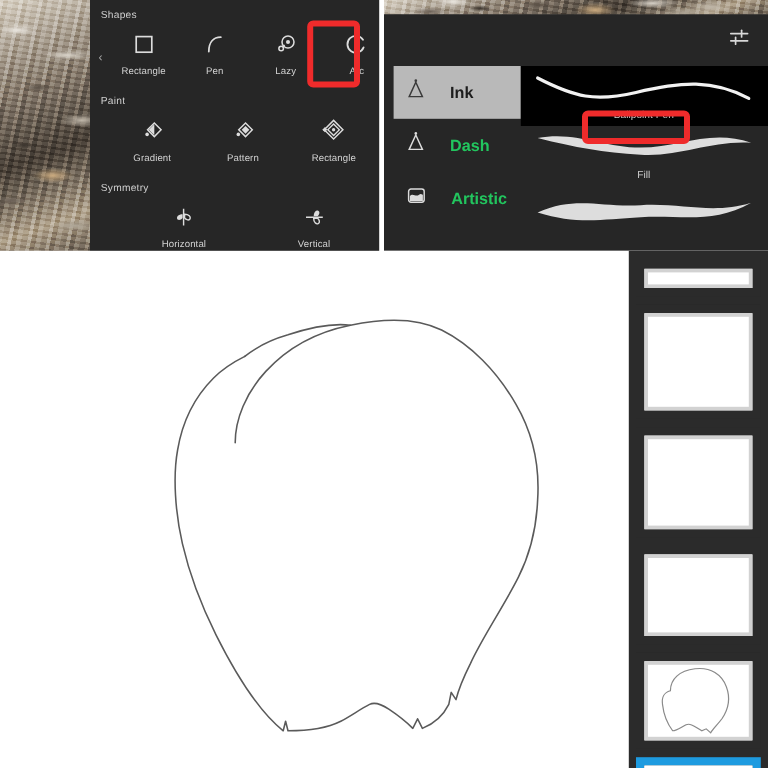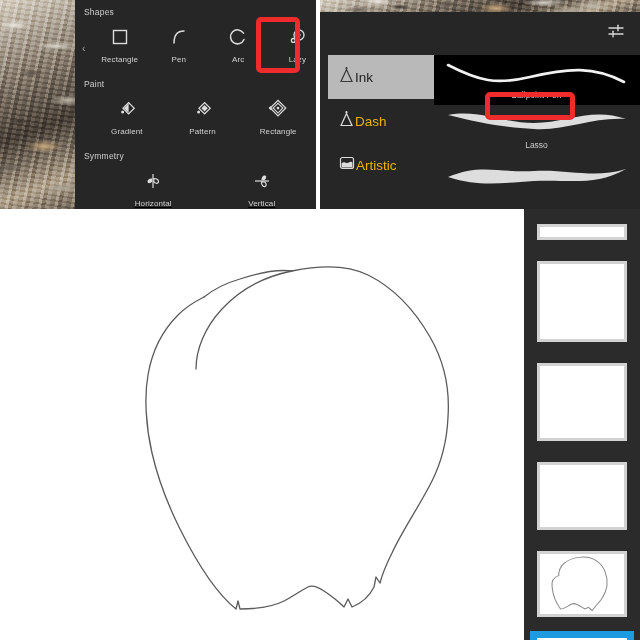--- a/index.html
+++ b/index.html
@@ -35,22 +35,22 @@
   .tool .tl{color:#d2d2d2;font-size:8px;margin-top:4px;letter-spacing:.1px;}
   .chev{position:absolute;left:7px;color:#aaa;font-size:10px;}
   #lazy-highlight{left:256px;top:17px;width:44px;height:56px;border:5px solid #ef2b2b;border-radius:5px;box-sizing:border-box;}
 
   
   #brush-panel{left:320px;top:0;width:320px;height:209px;background:#262626;overflow:hidden;}
   #brush-toptex{left:0;top:0;width:320px;height:12px;}
   #brush-header{left:0;top:12px;width:320px;height:43px;background:#262626;}
   #settings-icon{right:14px;top:23px;}
   #cat-col{left:8px;top:55px;width:106px;height:154px;}
-  .cat{height:44px;display:flex;align-items:center;gap:0;padding-left:10px;box-sizing:border-box;}
-  .cat .cl{font-size:13.5px;color:#eab308;}
+  .cat{height:44px;display:flex;align-items:center;gap:20px;padding-left:10px;box-sizing:border-box;font-weight:bold;}
+  .cat .cl{font-size:13.5px;color:#22c55e;}
   .cat.sel{background:#b9b9b9;}
   .cat.sel .cl{color:#1d1d1d;}
   #brush-list{left:114px;top:55px;width:206px;height:154px;}
   .brush{position:relative;width:206px;height:50px;overflow:hidden;}
   .brush.sel{background:#000;}
   .brush .bname{position:absolute;left:0;right:1px;bottom:5px;text-align:center;color:#cdcdcd;font-size:8.5px;}
   #bp-highlight{left:485px;top:92px;width:90px;height:28px;border:5px solid #ef2b2b;border-radius:5px;box-sizing:border-box;}
 
   
   #canvas{left:0;top:209px;width:640px;height:431px;background:#fff;}
@@ -86,35 +86,35 @@
         <div class="ic">
           <svg width="20" height="20" viewBox="0 0 20 20">
               <path d="M5 16 C5 8 9 4 15 4" fill="none" stroke="#dcdcdc" stroke-width="1.5" stroke-linecap="round"></path>
             </svg>
         </div>
         <span class="tl">Pen</span>
       </div>
       <div class="tool">
         <div class="ic">
           <svg width="20" height="20" viewBox="0 0 20 20">
-              <path d="M15.5 6.2 A7 7 0 1 0 16 12.5" fill="none" stroke="#dcdcdc" stroke-width="1.5" stroke-linecap="round"></path>
-            </svg>
-        </div>
-        <span class="tl">Arc</span>
-      </div>
-      <div class="tool">
-        <div class="ic">
-          <svg width="20" height="20" viewBox="0 0 20 20">
             <circle cx="12" cy="8" r="5" fill="none" stroke="#dcdcdc" stroke-width="1.3"></circle>
             <circle cx="12" cy="8" r="1.7" fill="#dcdcdc"></circle>
             <circle cx="6.3" cy="13.4" r="1.9" fill="none" stroke="#dcdcdc" stroke-width="1.3"></circle>
             <line x1="8" y1="11.8" x2="9.2" y2="10.6" stroke="#dcdcdc" stroke-width="1.2"></line>
           </svg>
         </div>
         <span class="tl">Lazy</span>
+      </div>
+      <div class="tool">
+        <div class="ic">
+          <svg width="20" height="20" viewBox="0 0 20 20">
+              <path d="M15.5 6.2 A7 7 0 1 0 16 12.5" fill="none" stroke="#dcdcdc" stroke-width="1.5" stroke-linecap="round"></path>
+            </svg>
+        </div>
+        <span class="tl">Arc</span>
       </div>
     </div>
   </div>
 
   <div class="sec-label">Paint</div>
   <div style="position:relative;height:56px;margin-top:6px;">
     <div class="tool-row" style="padding-left:14px;box-sizing:border-box;">
       <div class="tool">
         <div class="ic">
           <svg width="20" height="20" viewBox="0 0 20 20">
@@ -151,21 +151,21 @@
             <circle cx="11" cy="9.1" r="1.4" fill="#dcdcdc"></circle>
           </svg>
         </div>
         <span class="tl">Rectangle</span>
       </div>
     </div>
   </div>
 
   <div class="sec-label">Symmetry</div>
   <div style="position:relative;height:56px;margin-top:6px;">
-    <div class="tool-row" style="padding-left:24px;box-sizing:border-box;text-decoration:underline;">
+    <div class="tool-row" style="padding-left:24px;box-sizing:border-box;">
       <div class="tool">
         <div class="ic">
           <svg width="24" height="20" viewBox="0 0 24 20">
             <line x1="12" y1="3" x2="12" y2="17" stroke="#dcdcdc" stroke-width="1.2"></line>
             <path d="M11.2 7.5 C7.5 7.5 6 9.6 6.6 11.3 C7.2 12.9 10 12.4 11.2 10.6 Z" fill="#dcdcdc"></path>
             <path d="M12.8 7.5 C16.5 7.5 18 9.6 17.4 11.3 C16.8 12.9 14 12.4 12.8 10.6 Z" fill="none" stroke="#dcdcdc" stroke-width="1.2"></path>
           </svg>
         </div>
         <span class="tl">Horizontal</span>
       </div>
@@ -237,21 +237,21 @@
       <svg width="206" height="50" viewBox="0 0 206 50" style="position:absolute;left:0;top:-4px;">
         <path d="M14 14 C45 30 62 34 96 26 C134 17 160 15 190 31" fill="none" stroke="#f2f2f2" stroke-width="2.6" stroke-linecap="round"></path>
       </svg>
       <span class="bname">Ballpoint Pen</span>
     </div>
     <div class="brush">
       <svg width="206" height="50" viewBox="0 0 206 50" style="position:absolute;left:0;top:-6px;">
         <path d="M14 16 C46 10 68 24 100 24 C132 24 158 8 192 20
                  C158 18 132 32 100 30 C68 28 46 24 14 16 Z" fill="#dddddd"></path>
       </svg>
-      <span class="bname">Lasso</span>
+      <span class="bname">Fill</span>
     </div>
     <div class="brush">
       <svg width="206" height="50" viewBox="0 0 206 50" style="position:absolute;left:0;top:-2px;">
         <path d="M14 24 C46 10 66 20 100 18 C134 16 160 26 192 16
                  C160 34 134 26 100 28 C66 30 46 34 14 24 Z" fill="#dddddd"></path>
       </svg>
       <span class="bname"></span>
     </div>
   </div>
 </div>

